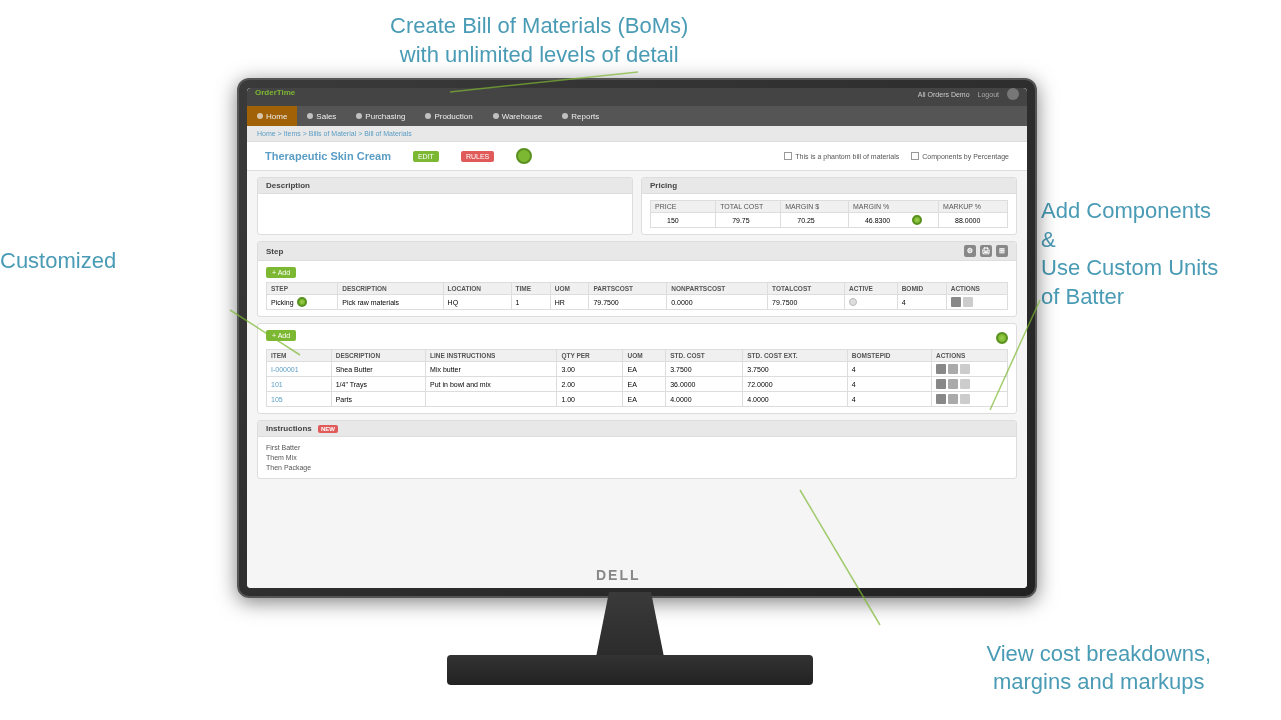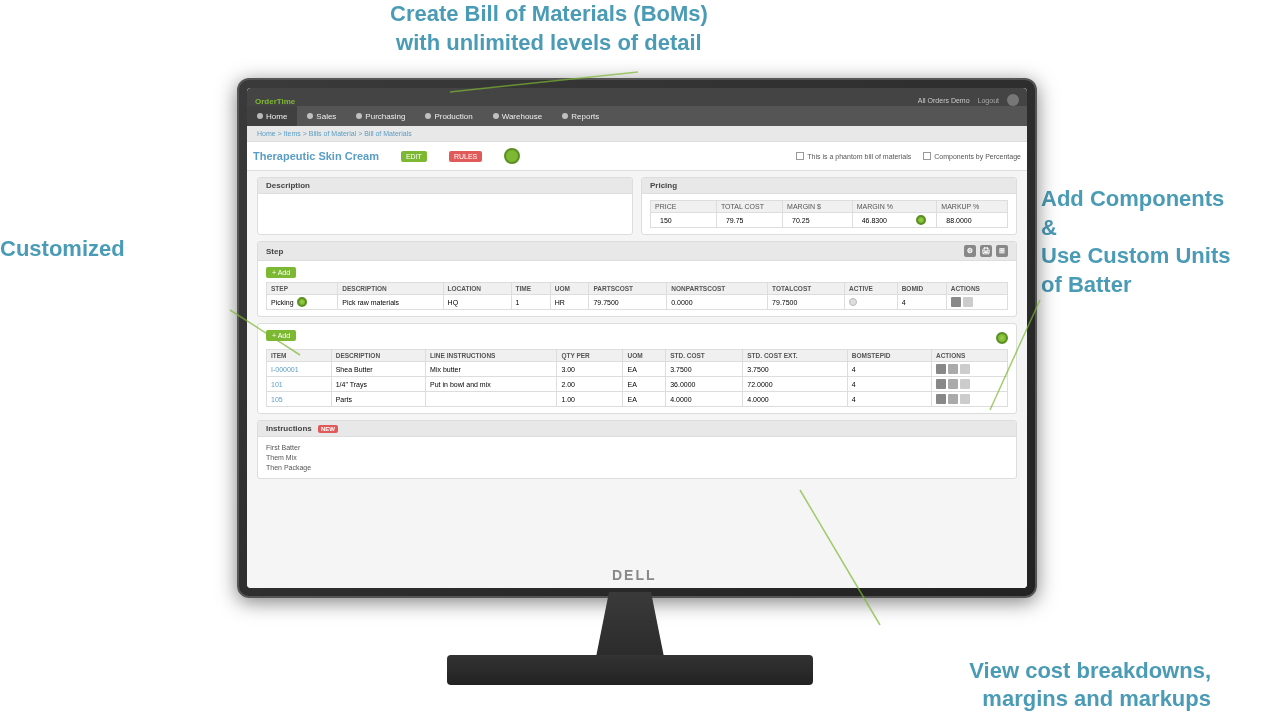--- a/index.html
+++ b/index.html
@@ -10,23 +10,24 @@
       font-family: Arial, sans-serif;
       overflow: hidden;
       position: relative;
     }
 
     
     .annotation {
       position: absolute;
       color: #4a9bb5;
       font-size: 22px;
-      font-weight: 700;
+      font-weight: 400;
       line-height: 1.3;
       font-family: 'Arial', sans-serif;
+      margin-top: 12px;
     }
 
     
     .monitor-outer {
       position: absolute;
       left: 237px;
       top: 78px;
       width: 800px;
       height: 520px;
       background: linear-gradient(145deg, #3a3a3a, #222);
@@ -62,21 +63,21 @@
       left: 447px;
       top: 655px;
       width: 366px;
       height: 30px;
       background: linear-gradient(to bottom, #333, #222);
       border-radius: 4px;
     }
 
     .dell-logo {
       position: absolute;
-      left: 612px;
+      left: 596px;
       top: 567px;
       font-size: 14px;
       font-weight: bold;
       color: #888;
       letter-spacing: 2px;
     }
 
     
     .app-ui {
       position: absolute;
@@ -84,21 +85,21 @@
       background: #f5f5f5;
       font-size: 9px;
       font-family: Arial, sans-serif;
     }
 
     
     .top-bar {
       background: #444;
       height: 18px;
       display: flex;
-      align-items: flex-end;
+      align-items: flex-start;
       padding: 0 8px;
       justify-content: space-between;
     }
     .top-bar-logo {
       color: #7db832;
       font-size: 8px;
       font-weight: bold;
     }
     .top-bar-right {
       color: #ccc;
@@ -125,21 +126,21 @@
       padding: 0 10px;
       height: 100%;
       display: flex;
       align-items: center;
       color: #eee;
       font-size: 8px;
       cursor: pointer;
       gap: 3px;
     }
     .nav-item.active {
-      background: #404040;
+      background: #a16207;
     }
     .nav-icon {
       width: 6px;
       height: 6px;
       border-radius: 50%;
       background: currentColor;
       opacity: 0.7;
     }
 
     
@@ -150,21 +151,21 @@
       align-items: center;
       padding: 0 10px;
       font-size: 7px;
       color: #666;
       border-bottom: 1px solid #ddd;
     }
 
     
     .page-header {
       background: #fff;
-      padding: 6px 6px;
+      padding: 6px 18px;
       border-bottom: 1px solid #ddd;
       display: flex;
       align-items: center;
       gap: 22px;
       justify-content: flex-end;
     }
     .page-title {
       color: #5a9dc5;
       font-size: 11px;
       font-weight: bold;
@@ -261,21 +262,21 @@
       background: #f0f0f0;
       border: 1px solid #ddd;
       padding: 2px 4px;
       text-align: left;
       color: #555;
       font-weight: normal;
       font-size: 7px;
     }
     .pricing-table td {
       border: 1px solid #ddd;
-      padding: 2px 9px;
+      padding: 2px 16px;
       font-size: 7px;
     }
     .pricing-input {
       width: 100%;
       border: none;
       font-size: 7px;
       background: transparent;
     }
 
     
@@ -389,23 +390,23 @@
     .annotation-top {
       position: absolute;
       top: 0px;
       left: 390px;
       text-align: center;
     }
 
     
     .annotation-bottom {
       position: absolute;
-      bottom: 6px;
+      bottom: 23px;
       right: 70px;
-      text-align: right;
+      text-align: center;
     }
 
     
     .connector-svg {
       position: absolute;
       top: 0; left: 0;
       width: 100%;
       height: 100%;
       pointer-events: none;
     }

